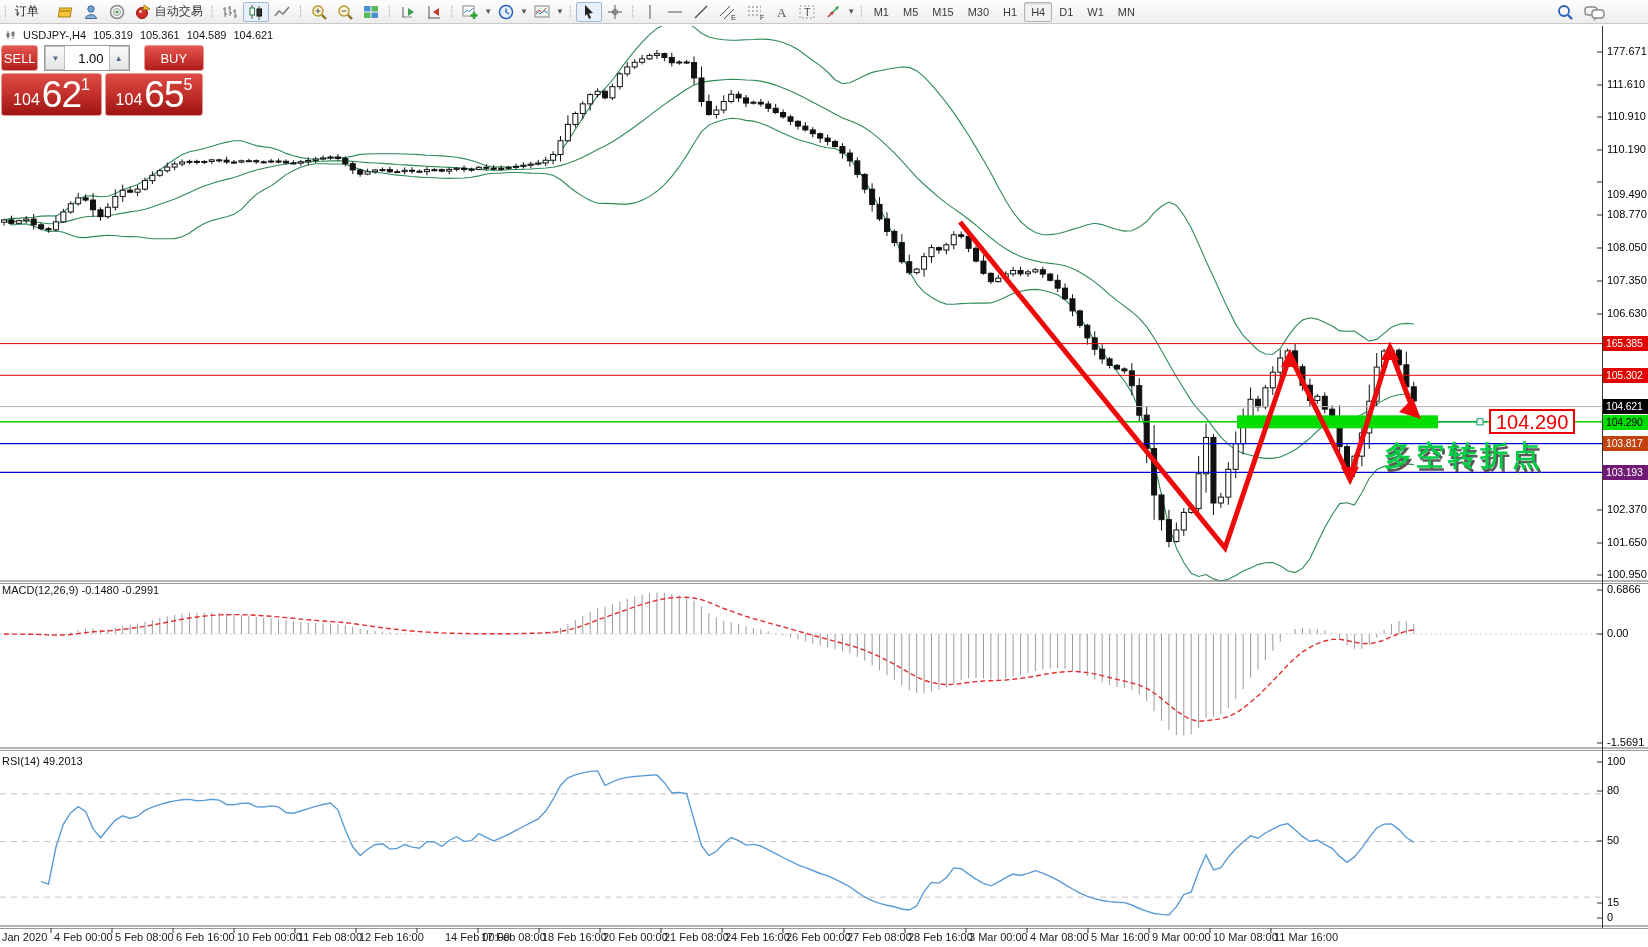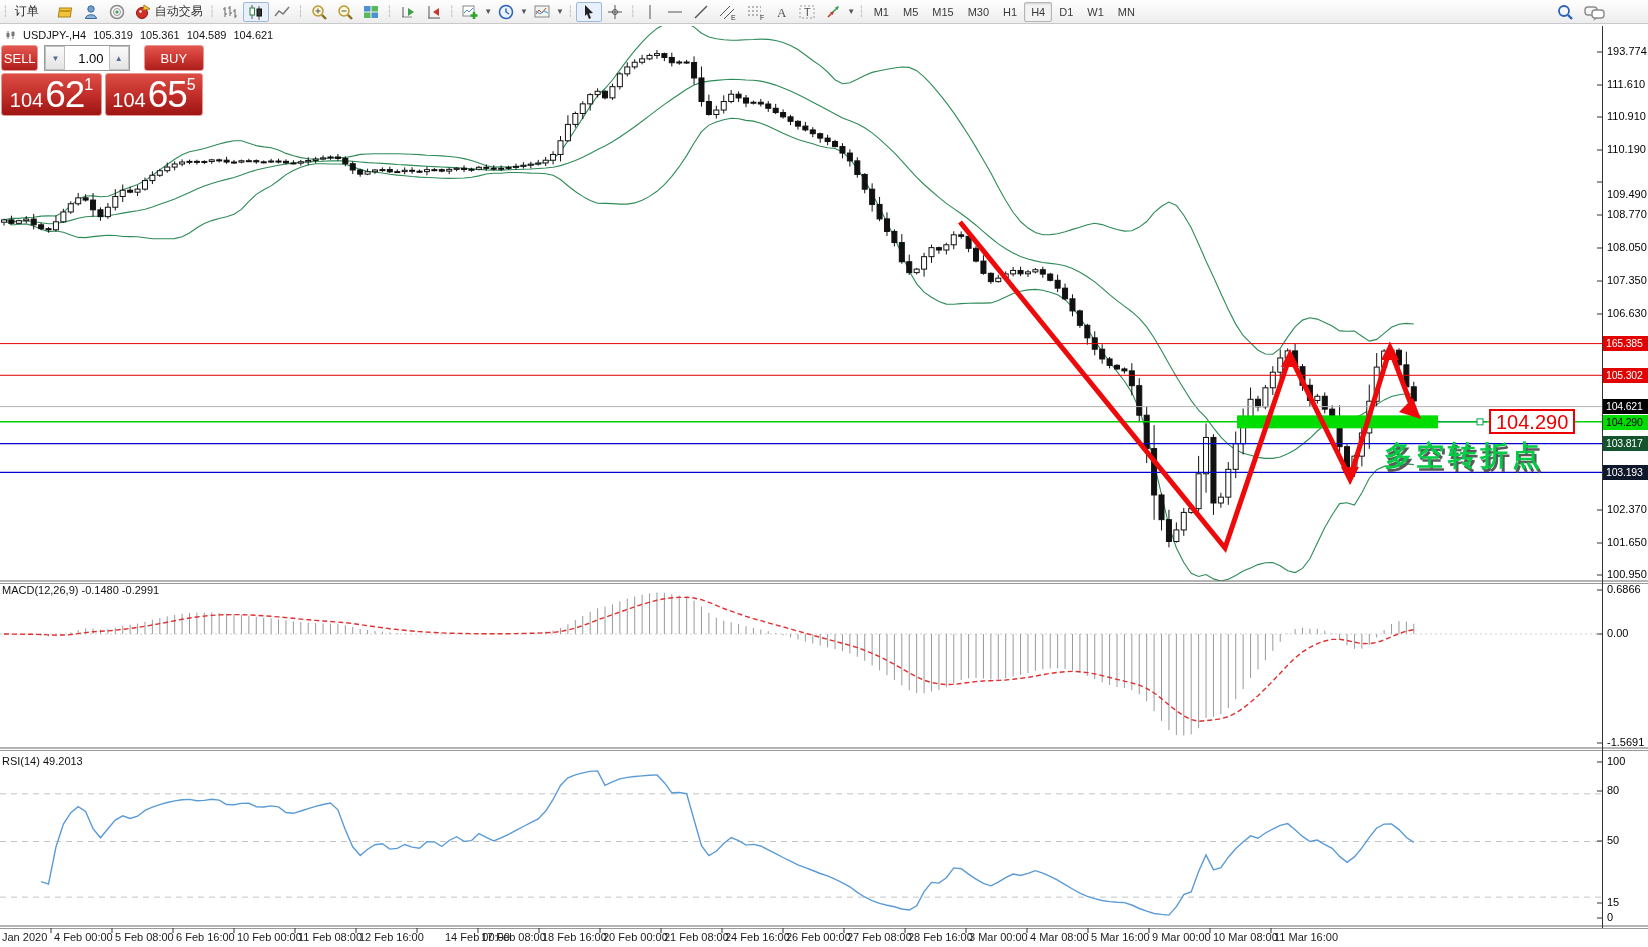--- a/index.html
+++ b/index.html
@@ -42,21 +42,21 @@
   #vol-spin { width:96px; margin-left:6px; background:#fff; border:1px solid #9a9a9a;
     display:flex; align-items:stretch; }
   .spin-btn { width:20px; background:linear-gradient(#fafafa,#e4e4e4); border:1px solid #c0c0c0;
     font-size:8px; color:#566c8f; display:flex; align-items:center; justify-content:center; }
   #vol-value { flex:1; font-size:13px; color:#000; display:flex; align-items:center; justify-content:flex-end; padding-right:5px; }
   .tp-row2 { display:flex; margin-top:2px; height:43px; }
   .price-box { background:linear-gradient(180deg,#dd4d46 0%,#c32f2a 50%,#9d1513 100%);
     border:1px solid #e89890; border-radius:3px; color:#fff; display:flex; align-items:flex-end;
     justify-content:center; padding-bottom:2px; }
   #sell-price-box { width:101px; } #buy-price-box { width:98px; margin-left:3px; }
-  .pp-small { font-size:20px; line-height:26px; margin-right:2px; }
+  .pp-small { font-size:16px; line-height:26px; margin-right:2px; }
   .pp-big { font-size:37px; line-height:37px; font-weight:400; letter-spacing:-1px; }
   .pp-sup { font-size:16px; line-height:14px; align-self:flex-start; margin-top:4px; }
   
   #price-flag { position:absolute; left:1489px; top:409px; height:25px; line-height:22px;
     border:2px solid #ee0000; color:#ee0000; background:#fff; font-size:20px; padding:0 5px; z-index:15; }
   #turning-point { position:absolute; left:1384px; top:437px; font-size:28px; font-weight:700;
     color:#00cc44; text-shadow:2px 3px 0 #5a5a5a; letter-spacing:4px; z-index:15; white-space:nowrap; }
   
   .ic { display:block; }
 </style>
@@ -969,38 +969,38 @@
   </div>
   <div id="indicator-label-rsi">
     <span>RSI(14)</span>
     <span>49.2013</span>
   </div>
 
   <div id="price-flag">104.290</div>
   <div id="turning-point">多空转折点</div>
 
   <div id="axis-labels">
-      <div class="pl" style="top: 45px;">193.774</div>
+      <div class="pl" style="top: 45px;">177.671</div>
       <div class="pl" style="top: 78px;">111.610</div>
       <div class="pl" style="top: 110px;">110.910</div>
       <div class="pl" style="top: 143px;">110.190</div>
       <div class="pl" style="top: 188px;">109.490</div>
       <div class="pl" style="top: 208px;">108.770</div>
       <div class="pl" style="top: 241px;">108.050</div>
       <div class="pl" style="top: 274px;">107.350</div>
       <div class="pl" style="top: 307px;">106.630</div>
       <div class="pl" style="top: 503px;">102.370</div>
       <div class="pl" style="top: 536px;">101.650</div>
       <div class="pl" style="top: 568px;">100.950</div>
       <div class="badge" style="top: 335.5px; background: rgb(226, 0, 0); color: rgb(255, 255, 255);">165.385</div>
       <div class="badge" style="top: 367.5px; background: rgb(226, 0, 0); color: rgb(255, 255, 255);">105.302</div>
       <div class="badge" style="top: 398.5px; background: rgb(0, 0, 0); color: rgb(255, 255, 255);">104.621</div>
       <div class="badge" style="top: 414.5px; background: rgb(0, 221, 0); color: rgb(0, 0, 0);">104.290</div>
-      <div class="badge" style="top: 435.5px; background: #14532d; color: rgb(255, 255, 255);">103.817</div>
-      <div class="badge" style="top: 464.5px; background: #0f172a; color: rgb(255, 255, 255);">103.193</div>
+      <div class="badge" style="top: 435.5px; background: #c2410c; color: rgb(255, 255, 255);">103.817</div>
+      <div class="badge" style="top: 464.5px; background: #701a75; color: rgb(255, 255, 255);">103.193</div>
       <div class="pl" style="top: 583px;">0.6866</div>
       <div class="pl" style="top: 627px;">0.00</div>
       <div class="pl" style="top: 736px;">-1.5691</div>
       <div class="pl" style="top: 755px;">100</div>
       <div class="pl" style="top: 784px;">80</div>
       <div class="pl" style="top: 834px;">50</div>
       <div class="pl" style="top: 896px;">15</div>
       <div class="pl" style="top: 911px;">0</div>
     </div>
   <div id="time-labels">

